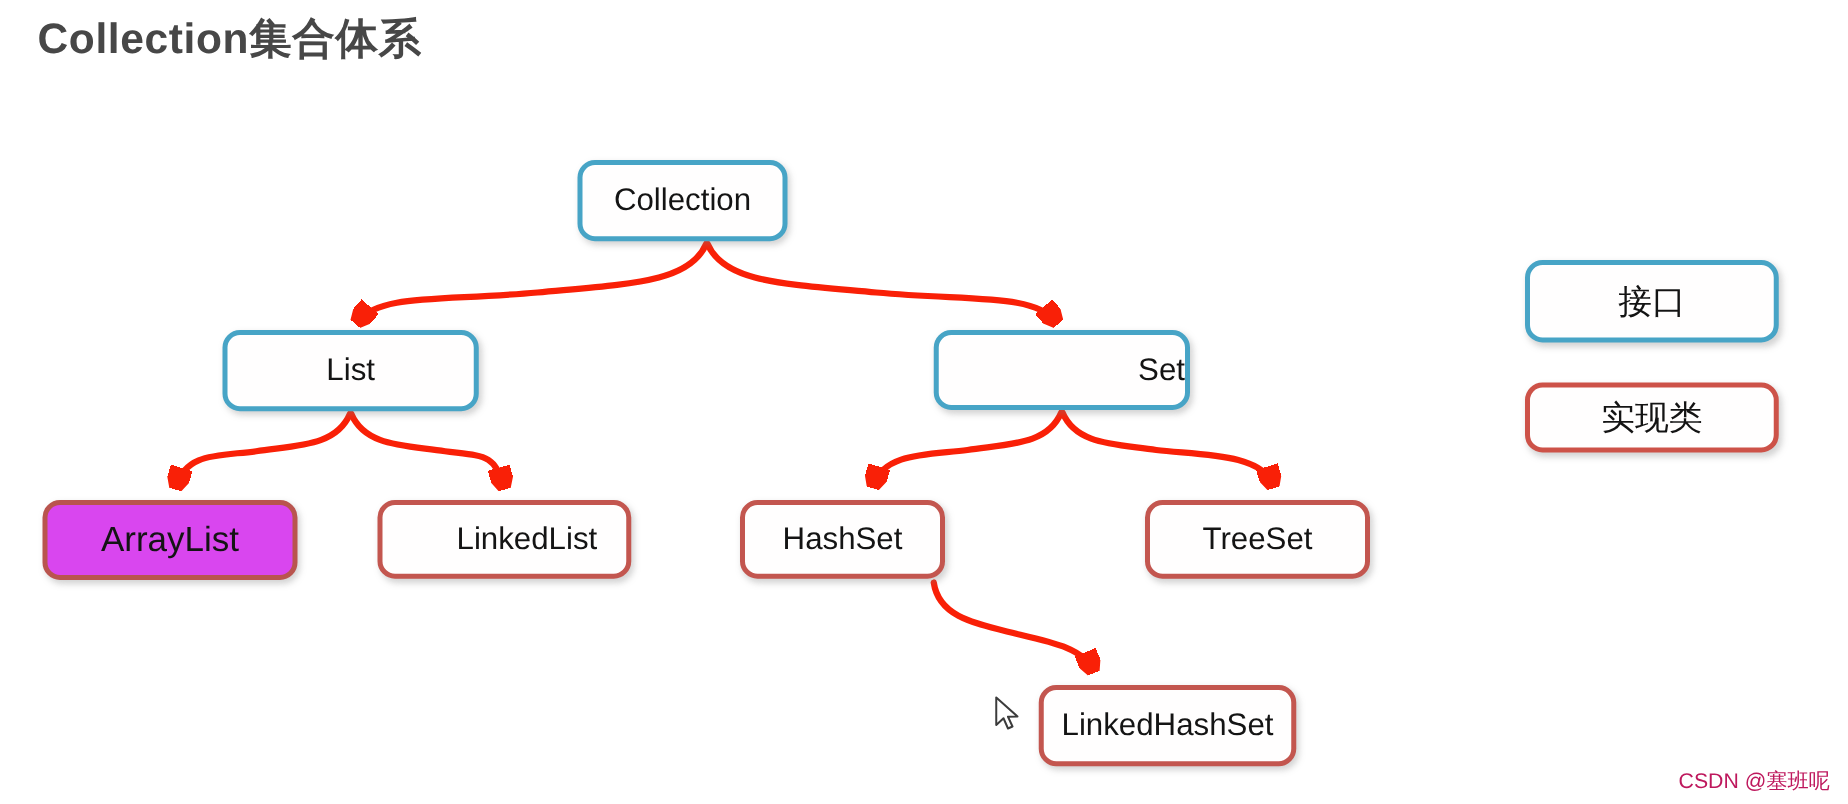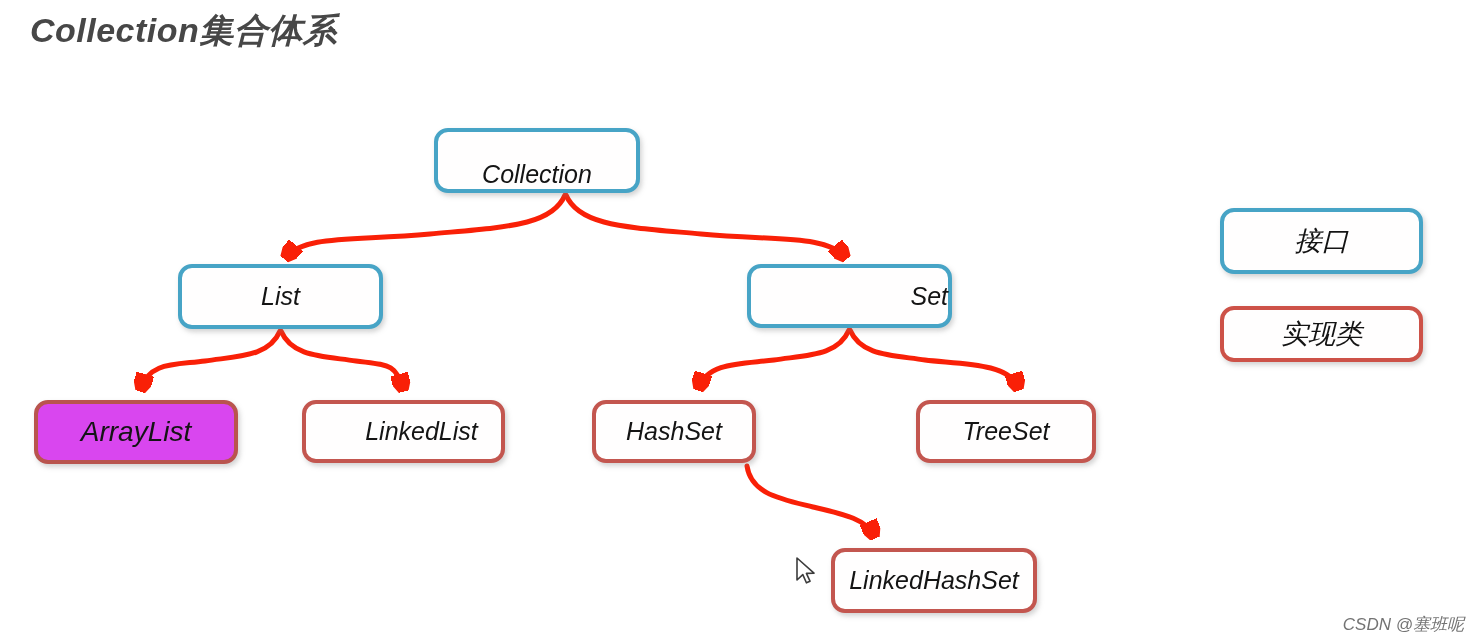--- a/index.html
+++ b/index.html
@@ -1,54 +1,54 @@
 <!DOCTYPE html>
 <html><head>
 <meta charset="utf-8">
 <style>
   * { margin:0; padding:0; box-sizing:border-box; }
   html,body { background:#ffffff; }
   body { font-family:"Liberation Sans","DejaVu Sans",sans-serif; }
-  #stage { position:relative; width:1478px; height:643px; background:#ffffff; overflow:hidden;font-style:italic; }
+  #stage { position:relative; width:1478px; height:643px; background:#ffffff; overflow:hidden; }
 
   .title {
     position:absolute; left:30px; top:8px;
     font-size:34px; font-weight:bold; color:#474747; letter-spacing:0.5px;
   }
 
   .node {
     position:absolute; display:flex; align-items:center; justify-content:center;
     background:#fffefe; border-radius:14px; color:#141414; font-size:25px;
     box-shadow:2px 3px 5px rgba(130,130,130,0.35);
   }
   .node.blue { border:4px solid #47a4c6; }
   .node.red  { border:4px solid #c3564f; }
 
-  #n-collection    { left:434px; top:128px; width:206px; height:65px;align-items:flex-end; }
+  #n-collection    { left:462px; top:128px; width:168px; height:65px; }
   #n-list          { left:178px; top:264px; width:205px; height:65px; }
   #n-set           { left:747px; top:264px; width:205px; height:64px;justify-content:flex-end; }
   #n-arraylist     { left:34px;  top:400px; width:204px; height:64px;
                      background:#d946ef; border:4px solid #b9544e; font-size:28px; }
   #n-linkedlist    { left:302px; top:400px; width:203px; height:63px;padding-left:36px; }
   #n-hashset       { left:592px; top:400px; width:164px; height:63px;text-align:right; }
   #n-treeset       { left:916px; top:400px; width:180px; height:63px; }
   #n-linkedhashset { left:831px; top:548px; width:206px; height:65px; }
 
   #legend-interface { left:1220px; top:208px; width:203px; height:66px; font-size:27px; }
   #legend-impl      { left:1220px; top:306px; width:203px; height:56px; font-size:27px;
                       border-color:#cd5248; }
 
   svg.arrows { position:absolute; left:0; top:0; pointer-events:none; }
   svg.arrows path { fill:none; stroke:#f92007; stroke-width:5; stroke-linecap:round; }
 
   .cursor { position:absolute; left:794px; top:556px; }
 
   .watermark {
     position:absolute; right:14px; bottom:7px;
-    font-size:17px; color:#737373;margin-top:12px;
+    font-size:17px; color:#be185d;margin-top:12px;
   }
 </style>
 </head>
 <body>
 
 <div id="stage">
 
   <div class="title">Collection集合体系</div>
 
   <svg class="arrows" width="1478" height="643" viewBox="0 0 1478 643">

